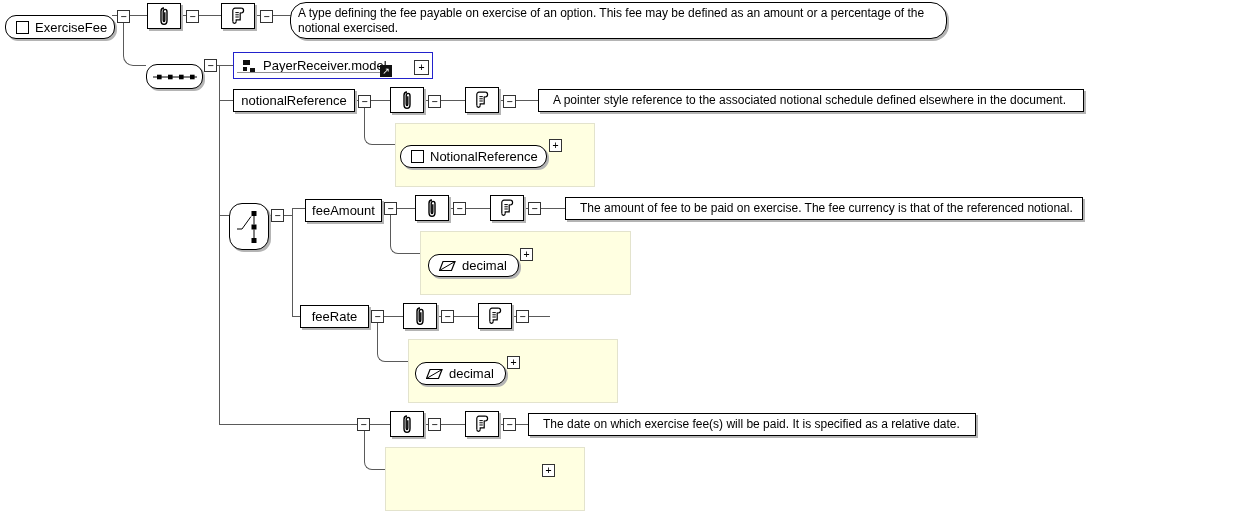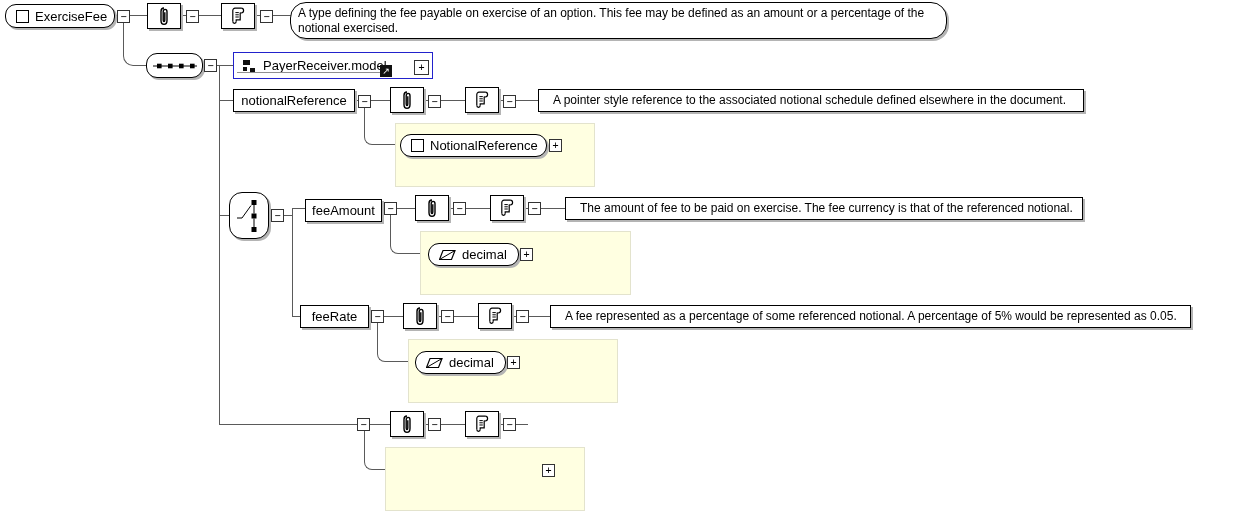--- a/index.html
+++ b/index.html
@@ -7,21 +7,21 @@
           font-family:"Liberation Sans",sans-serif;font-size:12px;color:#000;}
   .abs{position:absolute;box-sizing:border-box;}
   
   .hline{border-top:1px solid #5a5a5a;height:0;}
   .vline{border-left:1px solid #5a5a5a;width:0;}
   .elbow{border-left:1px solid #5a5a5a;border-bottom:1px solid #5a5a5a;border-bottom-left-radius:10px;}
   .elbow-dn{border-left:1px solid #5a5a5a;border-bottom:1px solid #5a5a5a;border-bottom-left-radius:8px;}
   
   .nodebox{background:#fff;border:1px solid #000;box-shadow:2px 2px 0 #b4b4b4;
            display:flex;align-items:center;justify-content:center;gap:6px;font-size:13px;}
-  .oct{border-radius:11px;padding:0 10px;justify-content:flex-start;}
+  .oct{border-radius:11px;padding:0 10px;justify-content:flex-start;margin-top:11px;}
   .iconbox{background:#fff;border:1px solid #000;box-shadow:2px 2px 0 #b4b4b4;
            display:flex;align-items:center;justify-content:center;}
   .pm{width:13px;height:13px;background:#fff;border:1px solid #333;display:flex;align-items:center;
       justify-content:center;font-family:"DejaVu Sans Mono",monospace;font-size:10px;line-height:10px;
       cursor:pointer;z-index:5;}
   .docbox{background:#fff;border:1px solid #000;box-shadow:2px 2px 0 #b4b4b4;
           padding:3px 7px;font-size:12px;line-height:15px;display:block;white-space:normal;}
   .docline{white-space:nowrap;overflow:hidden;display:flex;align-items:center;padding:0 14px;}
   .ybox{background:#ffffe1;border:1px solid #e3e3cd;}
   .typecap{color:#c4c4b0;font-size:12px;white-space:nowrap;}
@@ -215,21 +215,20 @@
           <path d="M13.2 3.2 H7 A2.2 2.2 0 0 0 4.8 5.4 V16.6"></path>
         <path d="M8.2 16.6 a1.7 1.7 0 1 1 -3.4 0"></path>
           <path d="M8.2 16.6 V14.9 H12.2 V7.6"></path>
       </g>
       <g stroke="#000" stroke-width="1">
           <path d="M7.4 7.6 h3.4 M7.4 9.8 h3.4 M7.4 12 h3.4"></path>
         </g>
     </svg>
   </div>
   <div class="abs pm" style="left:516px;top:310px;">−</div>
-  <div class="abs docbox docline z2" style="left:550px;top:305px;width:641px;height:23px;">A fee represented as a percentage of some referenced notional. A percentage of 5% would be represented as 0.05.</div>
 
   <div class="abs elbow-dn z1" style="left:377px;top:323px;width:38px;height:39px;"></div>
   <div class="abs ybox z1" style="left:408px;top:339px;width:210px;height:64px;"></div>
   <div class="abs nodebox oct z2" style="left:415px;top:351px;width:91px;height:23px;">
     <svg width="17" height="12" viewBox="0 0 17 12">
       <path d="M4 1.5 H16 L12.5 10.5 H0.5 Z" fill="#fff" stroke="#000" stroke-width="1.2"></path>
       <path d="M0.5 10.5 L16 1.5" stroke="#000" stroke-width="1"></path>
     </svg>
     <span>decimal</span>
   </div>
@@ -252,19 +251,20 @@
           <path d="M13.2 3.2 H7 A2.2 2.2 0 0 0 4.8 5.4 V16.6"></path>
         <path d="M8.2 16.6 a1.7 1.7 0 1 1 -3.4 0"></path>
           <path d="M8.2 16.6 V14.9 H12.2 V7.6"></path>
       </g>
       <g stroke="#000" stroke-width="1">
           <path d="M7.4 7.6 h3.4 M7.4 9.8 h3.4 M7.4 12 h3.4"></path>
         </g>
     </svg>
   </div>
   <div class="abs pm" style="left:503px;top:418px;">−</div>
+  <div class="abs docbox docline z2" style="left:528px;top:413px;width:448px;height:23px;">The date on which exercise fee(s) will be paid. It is specified as a relative date.</div>
 
   <div class="abs elbow-dn z1" style="left:364px;top:431px;width:29px;height:39px;"></div>
   <div class="abs ybox z1" style="left:385px;top:447px;width:200px;height:64px;"></div>
   <div class="abs pm" style="left:542px;top:464px;">+</div>
   <div class="abs typecap" style="left:396px;top:493px;">type: RelativeDateOffset</div>
 
 </div>
 
 </body></html>

